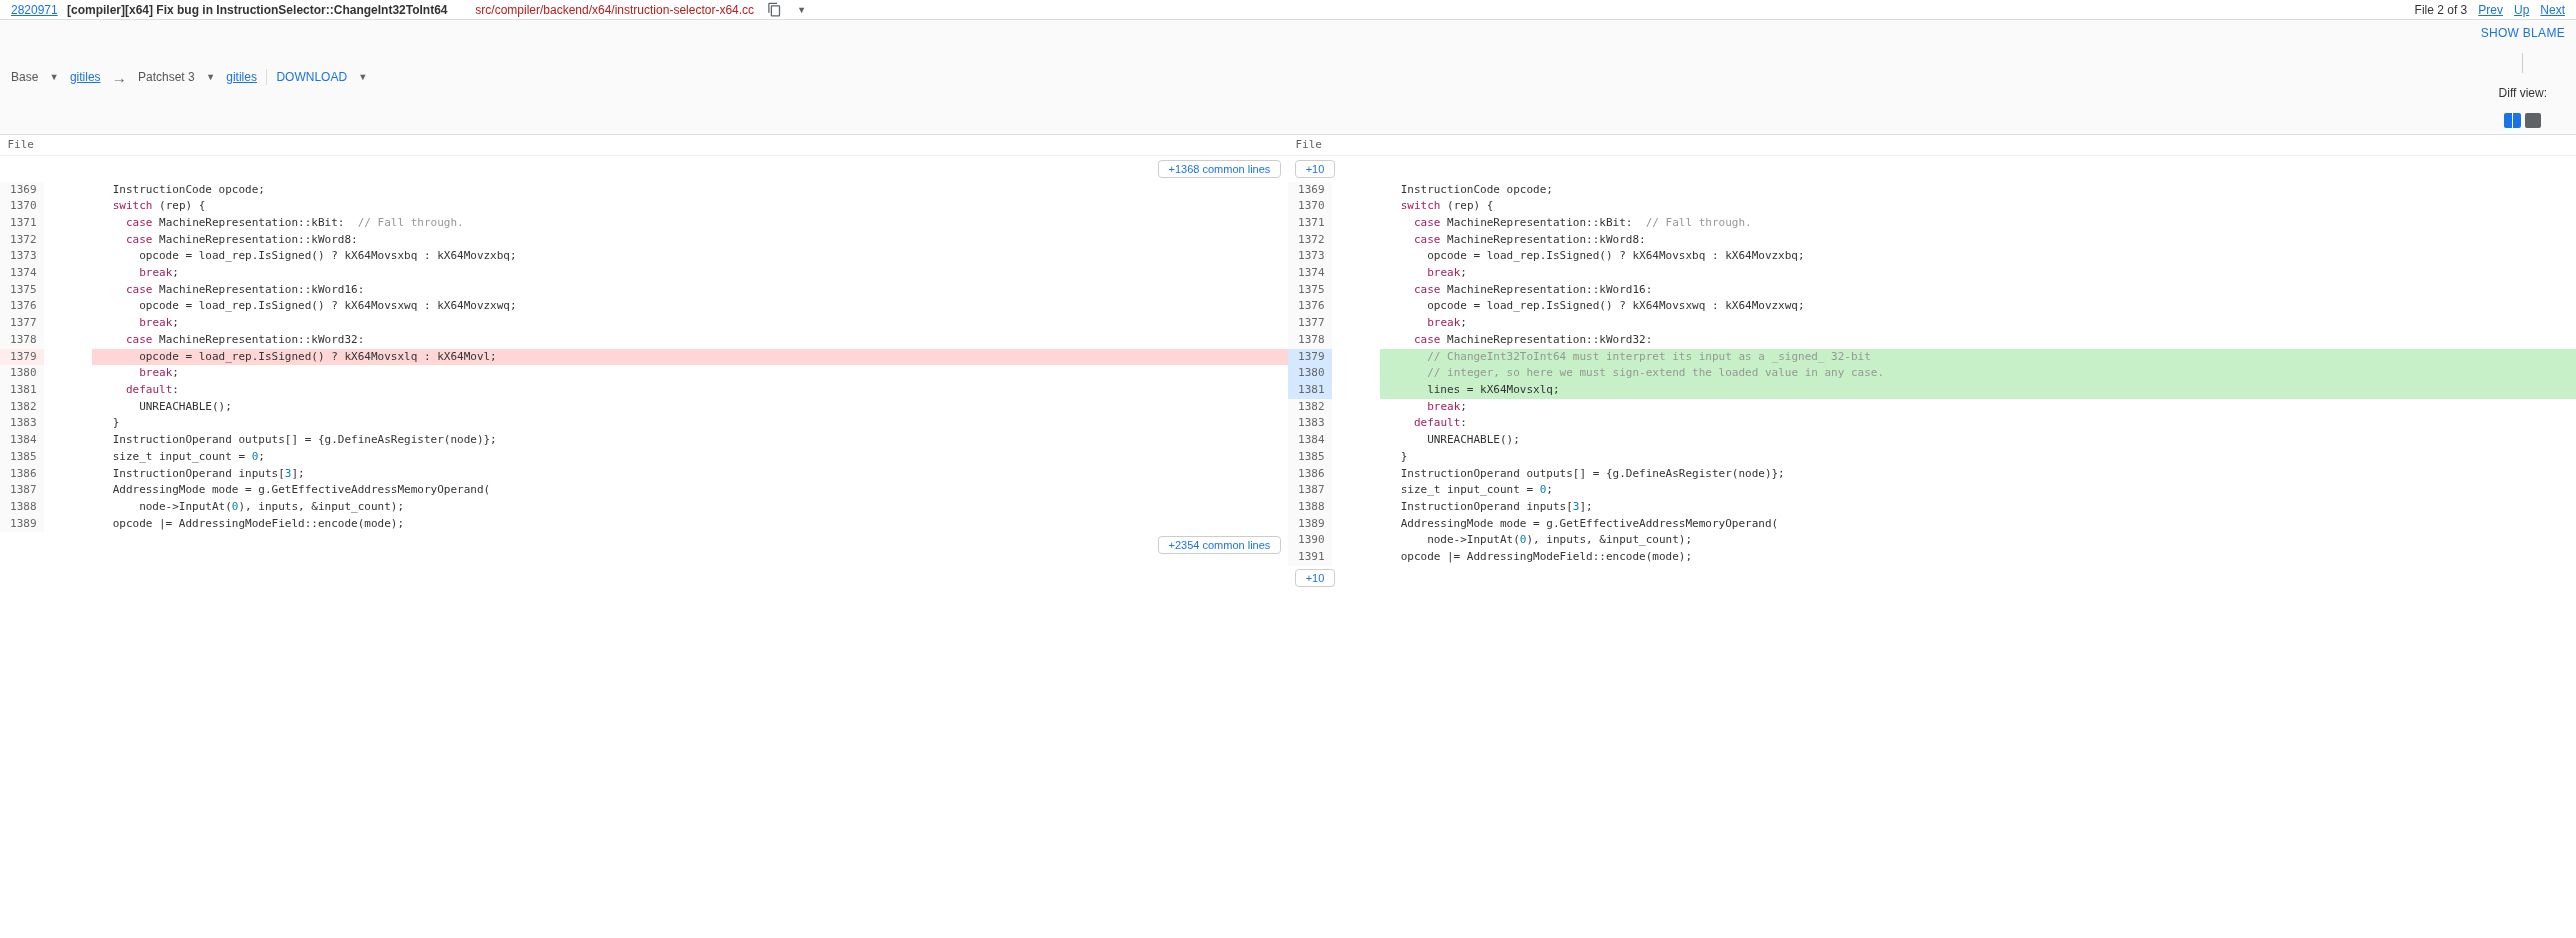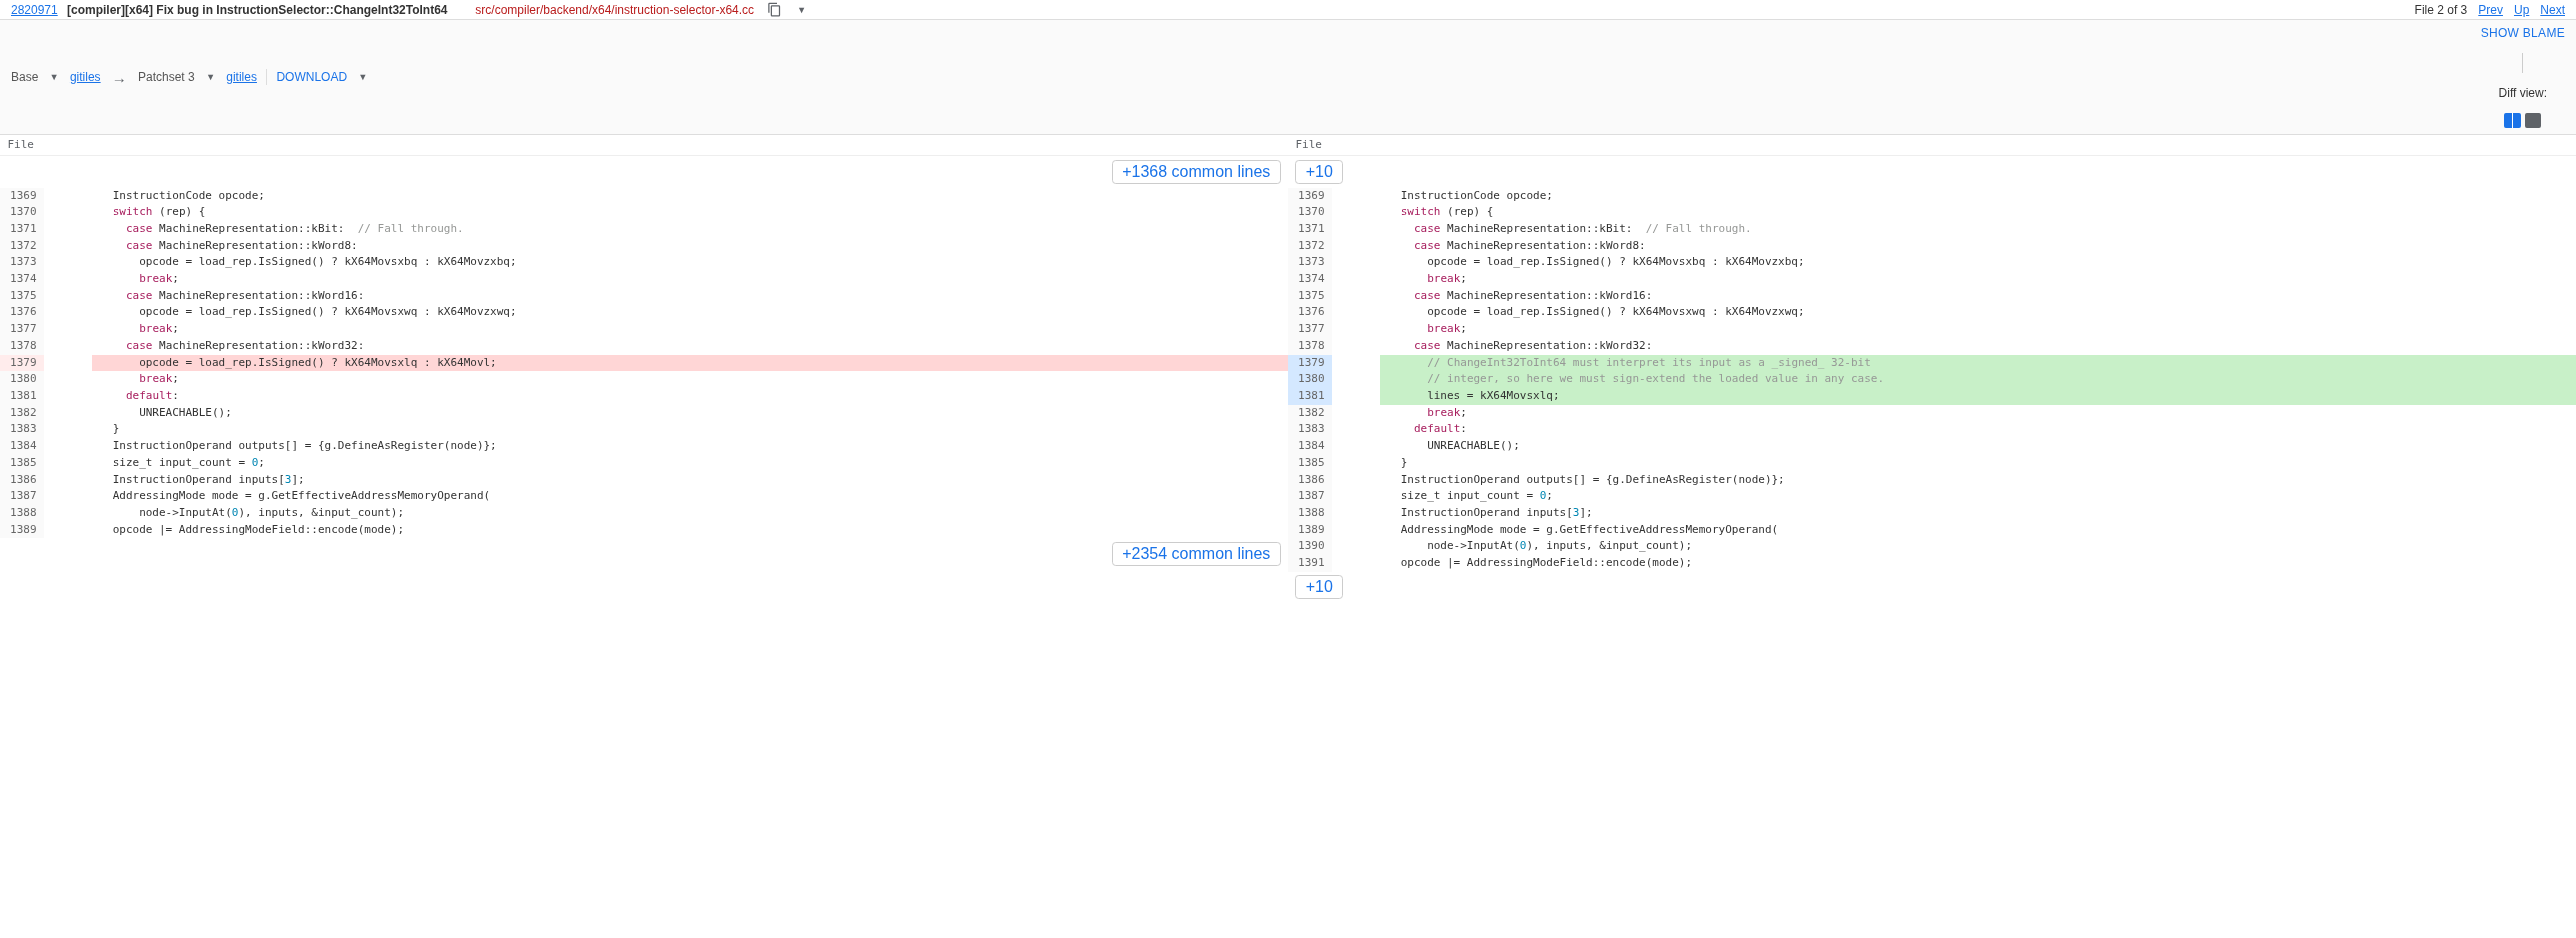--- a/index.html
+++ b/index.html
@@ -74,21 +74,21 @@
       background: #fff;
     }
     .expand-btn {
       border: 0.9px solid #ccc;
       border-radius: 3.7px;
       padding: 1.9px 9.3px;
       color: #1a73e8;
       background: #fff;
       cursor: pointer;
       font-family: Arial, sans-serif;
-      font-size: 16px;
+      font-size: 11px;
     }
     .expand-row.right { justify-content: flex-start; }
 
     .code-line { display: flex; white-space: pre; gap: 48px; }
     .ln {
       width: 44px;
       text-align: right;
       padding-right: 7.4px;
       color: #666;
       background: #fafafa;

